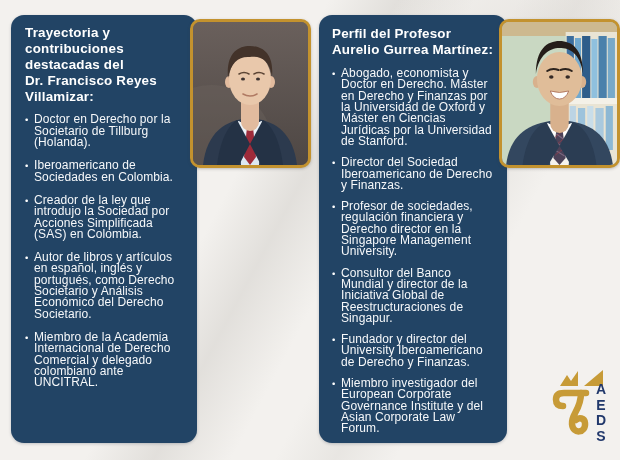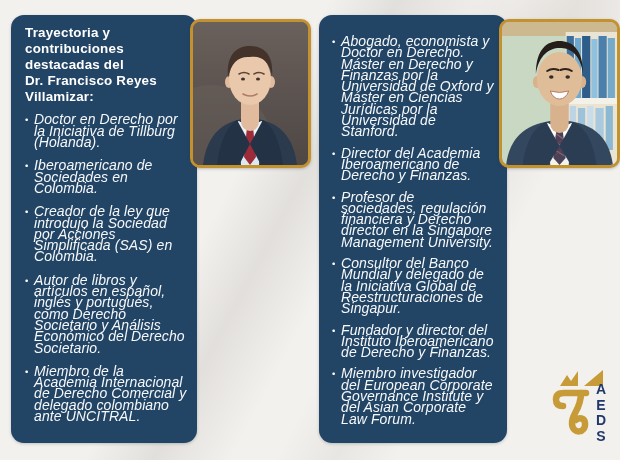--- a/index.html
+++ b/index.html
@@ -34,21 +34,21 @@
   .panel.left ul{margin-top:9px;}
   .panel.right ul{margin-top:10px;}
   .panel li{display:flex;align-items:flex-start;margin-bottom:12px;}
   .panel.right li{margin-bottom:10px;}
   .panel .b{
     flex:0 0 auto;width:9px;font-size:9.5px;line-height:11.3px;
     color:#ffffff;
   }
   .panel .t{
     flex:0 0 auto;width:153px;
-    font-size:14px;line-height:11.3px;letter-spacing:.1px;color:#f6f8fa;font-style:italic;
+    font-size:12px;line-height:11.3px;letter-spacing:.1px;color:#f6f8fa;
   }
   .photo-frame{
     position:absolute;top:19px;height:149px;width:121px;
     border:3px solid #c3922e;border-radius:10px;
     box-sizing:border-box;overflow:hidden;background:#6a615d;
     box-shadow:0 1px 3px rgba(60,60,60,.3);
   }
   .photo-frame svg{display:block;width:100%;height:100%;}
   .photo1{left:190px;}
   .photo2{left:499px;}
@@ -68,21 +68,21 @@
 
   <section class="panel left">
     <h2>Trayectoria y
 contribuciones
 destacadas del
 Dr. Francisco Reyes
 Villamizar:</h2>
     <ul>
       <li>
         <span class="b">•</span>
-        <span class="t">Doctor en Derecho por la Iniciativa de Tillburg (Holanda).</span>
+        <span class="t">Doctor en Derecho por la Societario de Tillburg (Holanda).</span>
       </li>
       <li>
         <span class="b">•</span>
         <span class="t">Iberoamericano de Sociedades en Colombia.</span>
       </li>
       <li>
         <span class="b">•</span>
         <span class="t">Creador de la ley que introdujo la Sociedad por Acciones Simplificada (SAS) en Colombia.</span>
       </li>
       <li>
@@ -90,40 +90,42 @@
         <span class="t">Autor de libros y artículos en español, inglés y portugués, como Derecho Societario y Análisis Económico del Derecho Societario.</span>
       </li>
       <li>
         <span class="b">•</span>
         <span class="t">Miembro de la Academia Internacional de Derecho Comercial y delegado colombiano ante UNCITRAL.</span>
       </li>
     </ul>
   </section>
 
   <section class="panel right">
+    <h2>Perfil del Profesor
+Aurelio Gurrea Martínez:</h2>
     <ul>
       <li>
         <span class="b">•</span>
         <span class="t">Abogado, economista y Doctor en Derecho. Máster en Derecho y Finanzas por la Universidad de Oxford y Máster en Ciencias Jurídicas por la Universidad de Stanford.</span>
       </li>
       <li>
         <span class="b">•</span>
-        <span class="t">Director del Academia Iberoamericano de Derecho y Finanzas.</span>
+        <span class="t">Director del Sociedad Iberoamericano de Derecho y Finanzas.</span>
       </li>
       <li>
         <span class="b">•</span>
         <span class="t">Profesor de sociedades, regulación financiera y Derecho director en la Singapore Management University.</span>
       </li>
       <li>
         <span class="b">•</span>
-        <span class="t">Consultor del Banco Mundial y delegado de la Iniciativa Global de Reestructuraciones de Singapur.</span>
-      </li>
-      <li>
-        <span class="b">•</span>
-        <span class="t">Fundador y director del Instituto Iberoamericano de Derecho y Finanzas.</span>
+        <span class="t">Consultor del Banco Mundial y director de la Iniciativa Global de Reestructuraciones de Singapur.</span>
+      </li>
+      <li>
+        <span class="b">•</span>
+        <span class="t">Fundador y director del University Iberoamericano de Derecho y Finanzas.</span>
       </li>
       <li>
         <span class="b">•</span>
         <span class="t">Miembro investigador del European Corporate Governance Institute y del Asian Corporate Law Forum.</span>
       </li>
     </ul>
   </section>
 
   <div class="photo-frame photo1">
     <svg viewBox="0 0 115 143" preserveAspectRatio="none">

